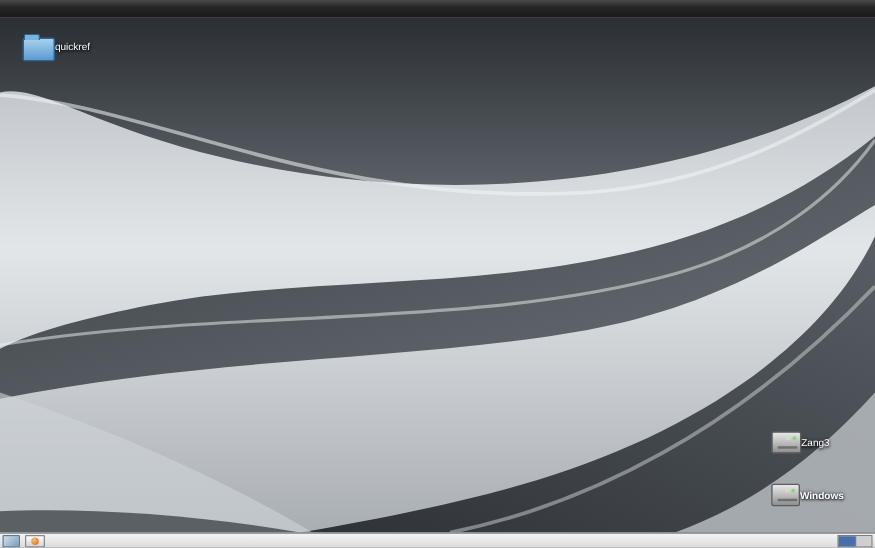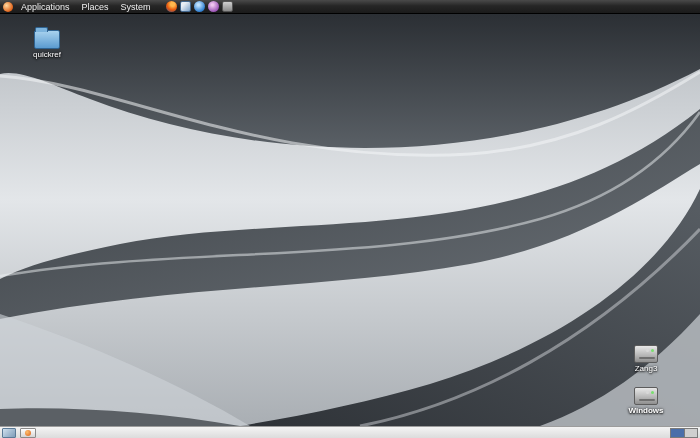--- a/index.html
+++ b/index.html
@@ -26,21 +26,21 @@
   .l-chat { background:radial-gradient(circle at 40% 35%, #efc6ef 10%, #8e44ad 80%); }
   .l-term { border-radius:2px; background:linear-gradient(180deg,#cfcfcf 0%,#8a8a8a 100%); border:1px solid #555; }
   .panel-right { margin-left:auto; display:flex; align-items:center; gap:5px; padding-right:4px; }
   .tray-svg { display:block; }
   #clock { font-size:9px; color:#fff; white-space:nowrap; letter-spacing:0; }
 
   
   #desktop { position:absolute; top:14px; left:0; width:700px; height:412px; overflow:hidden; }
   #wallpaper { position:absolute; top:0; left:0; }
 
-  .desk-icon { position:absolute; width:58px; display:flex; flex-direction:column; align-items:center; cursor:default; }
+  .desk-icon { position:absolute; width:58px; display:flex; flex-direction:row; align-items:center; cursor:default; }
   .desk-label {
     margin-top:2px; font-size:8px; color:#fff; text-align:center; line-height:1.1;
     text-shadow:0 1px 2px rgba(0,0,0,.9), 0 0 3px rgba(0,0,0,.8); white-space:nowrap;
   }
   
   .icon-folder { position:relative; width:26px; height:19px; margin-top:4px;
     background:linear-gradient(180deg,#9ecBE8 0%,#5b9bd0 100%);
     background:linear-gradient(180deg,#a8d2ee 0%,#5b9bd0 100%);
     border:1px solid #2f6391; border-radius:2px; }
   .icon-folder::before { content:""; position:absolute; top:-4px; left:0; width:11px; height:4px;
@@ -77,33 +77,20 @@
   .ws { width:13px; height:100%; background:#cfcfcf; }
   .ws.active { background:#4a6ea9; }
   .ws + .ws { border-left:1px solid #7a7a7a; }
 </style>
 </head>
 <body>
 
 <div id="screen">
 
   <div id="top-panel">
-    <div class="panel-left">
-      <span class="logo-icon"></span>
-      <span class="menu-item">Applications</span>
-      <span class="menu-item">Places</span>
-      <span class="menu-item">System</span>
-      <span class="launchers">
-        <span class="launch l-firefox"></span>
-        <span class="launch l-mail"></span>
-        <span class="launch l-globe"></span>
-        <span class="launch l-chat"></span>
-        <span class="launch l-term"></span>
-      </span>
-    </div>
 
   </div>
 
   <div id="desktop">
 
     <svg id="wallpaper" width="700" height="412" viewBox="0 0 700 412">
       <defs>
         <linearGradient id="silver" x1="0" y1="0" x2="0" y2="1">
           <stop offset="0" stop-color="#b4b9be"></stop>
           <stop offset="0.45" stop-color="#e3e6e9"></stop>

